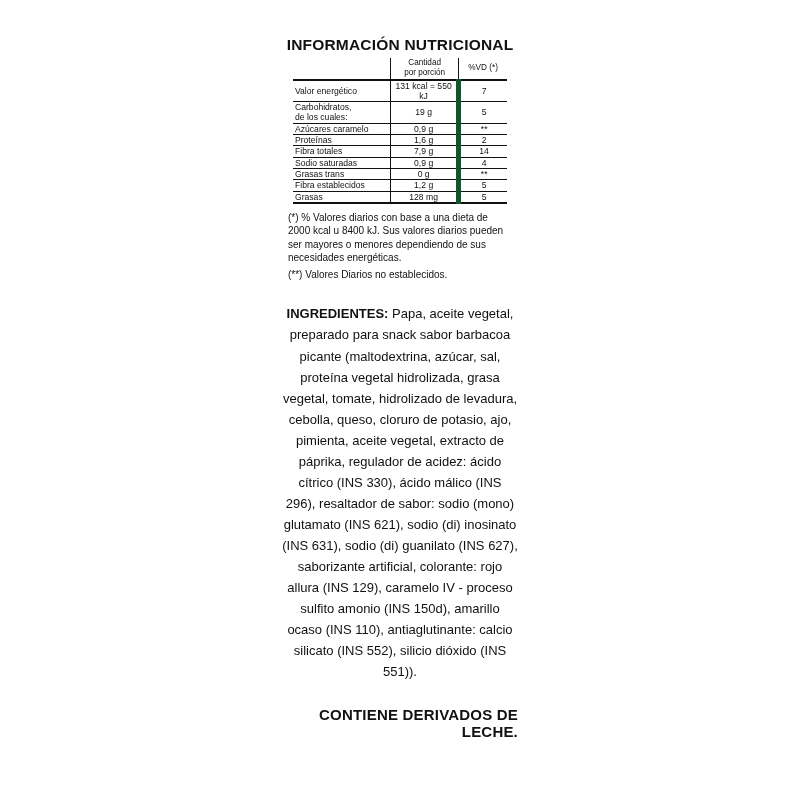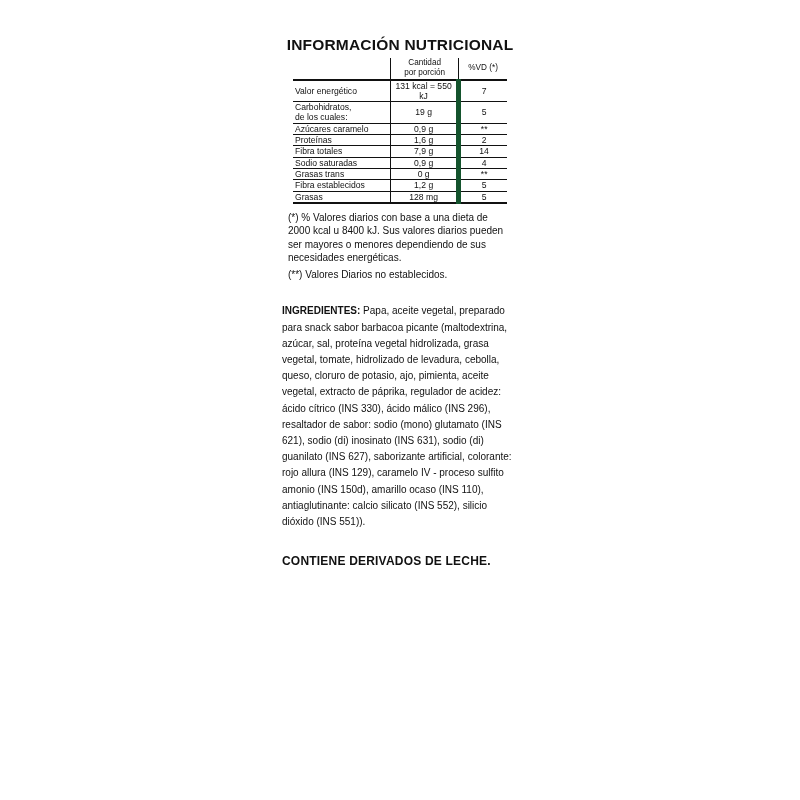--- a/index.html
+++ b/index.html
@@ -99,32 +99,32 @@
     text-align: left;
     color: #111;
   }
   .footnotes p { margin: 0; }
   .footnotes p + p { margin-top: 3px; }
 
   
   .ingredients {
     width: 236px;
     margin: 22px auto 5px auto;
-    font-size: 10px;
+    font-size: 13px;
     line-height: 1.62;
-    text-align: left;
+    text-align: center;
     color: #111;
   }
   .ingredients b { font-weight: bold; }
 
   .allergen {
     width: 236px;
     margin: 24px auto 0 auto;
-    text-align: left;
-    font-size: 12px;
+    text-align: right;
+    font-size: 15px;
     font-weight: bold;
     letter-spacing: 0.2px;
     color: #111;
   }
 </style>
 </head>
 <body>
 
 <div class="page">
   <div class="label">

